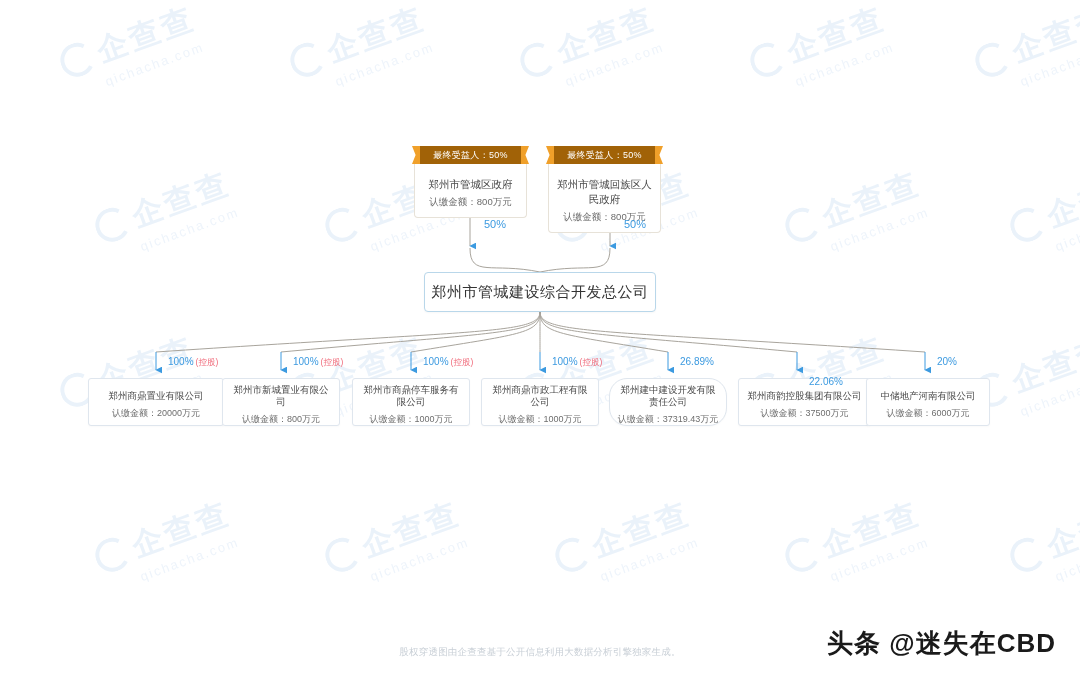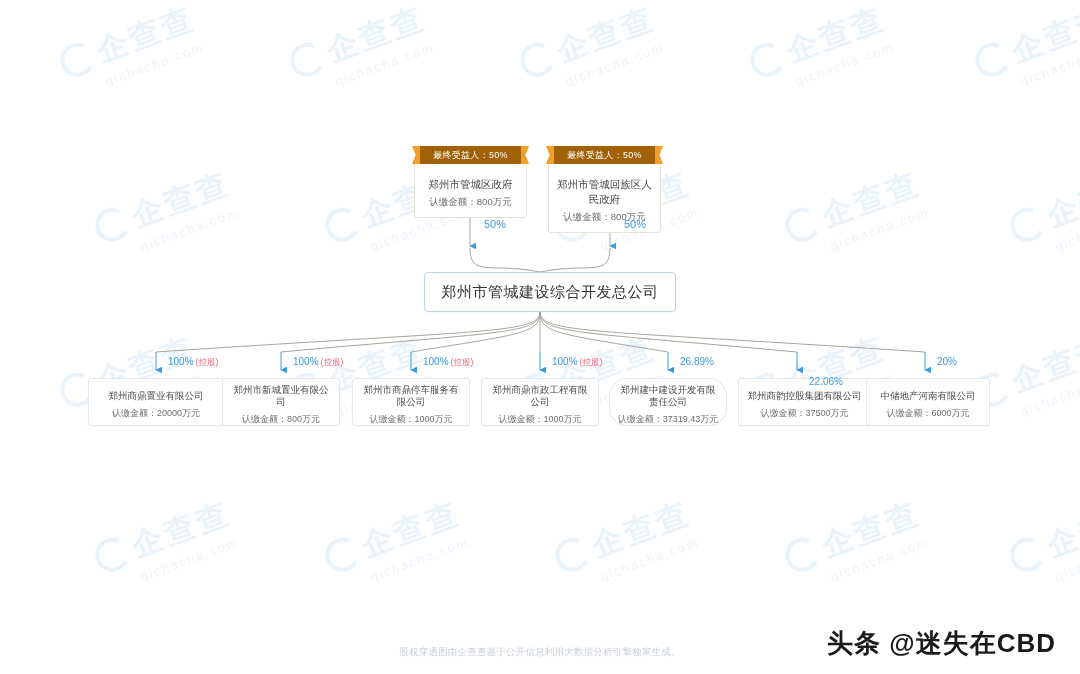--- a/index.html
+++ b/index.html
@@ -113,21 +113,21 @@
     line-height: 1.45;
   }
   .p-amount {
     font-size: 9.5px;
     color: #6b6b6b;
     margin-top: 4px;
   }
 
   
   #root-node {
-    width: 252px;
+    width: 232px;
     height: 40px;
     left: 424px;
     top: 272px;
     border: 1px solid #b9d7ea;
     border-radius: 4px;
     display: flex;
     align-items: center;
     justify-content: center;
     box-shadow: 0 1px 2px rgba(0,0,0,.03);
   }

